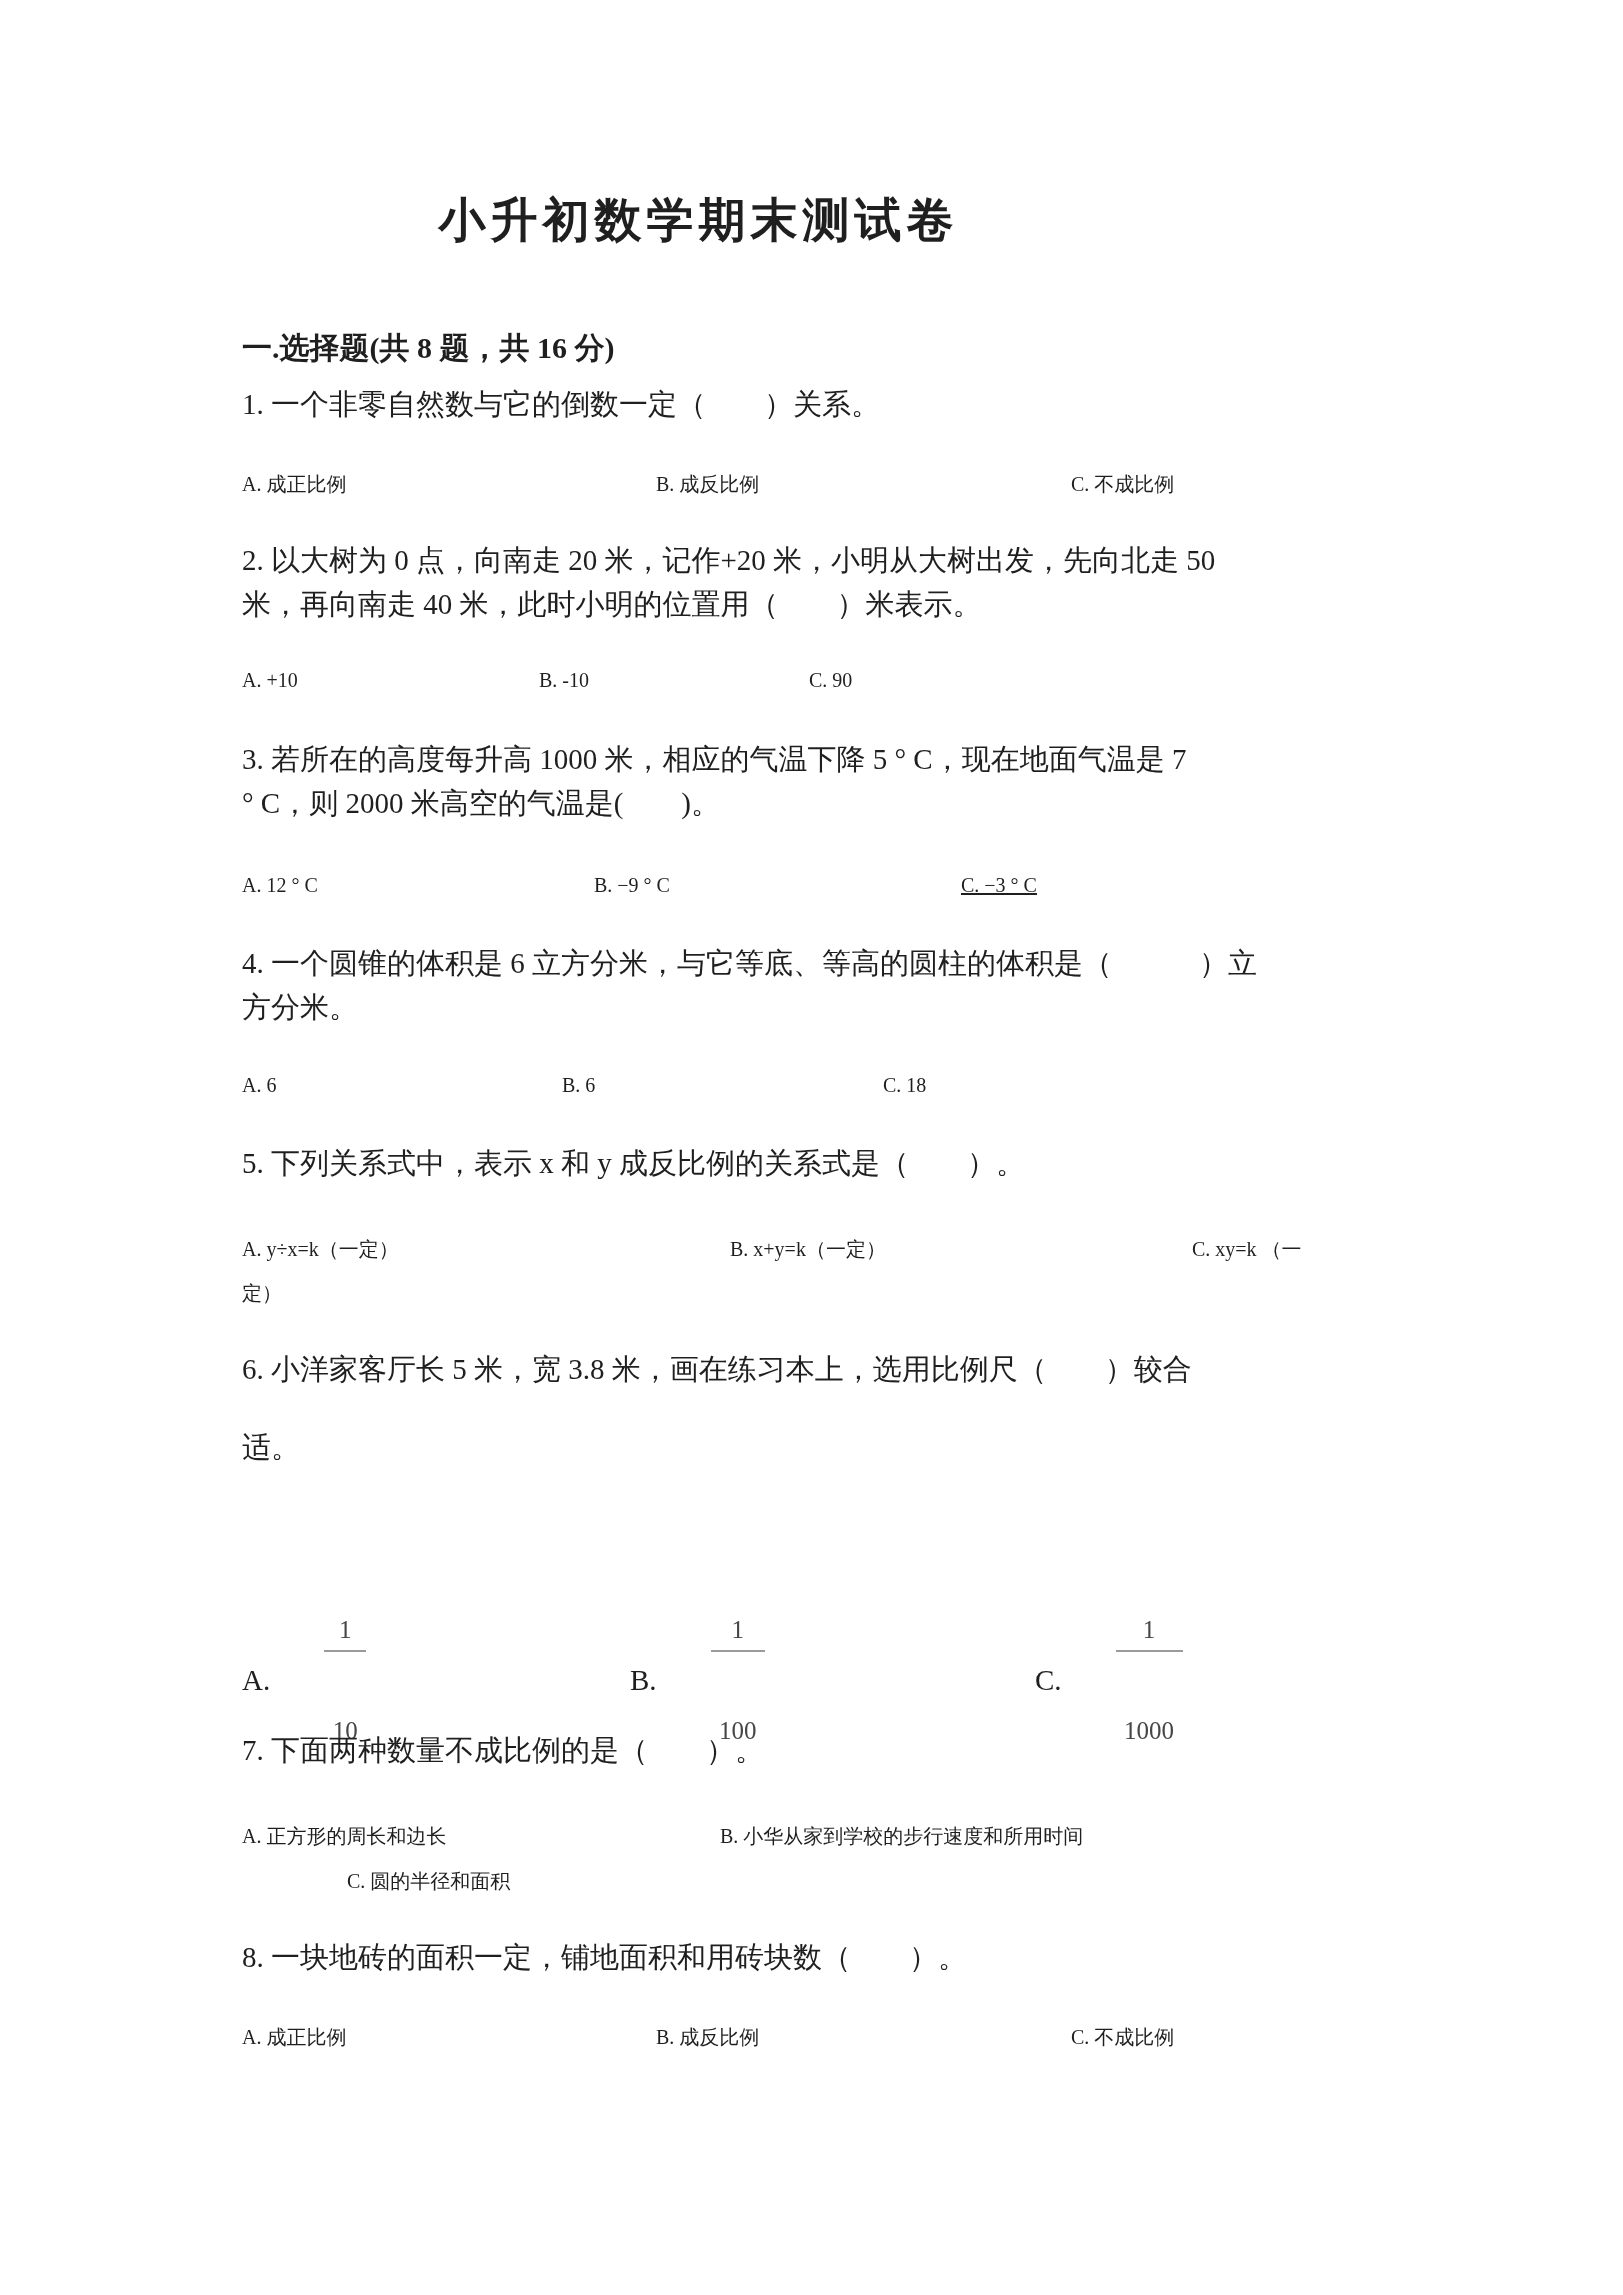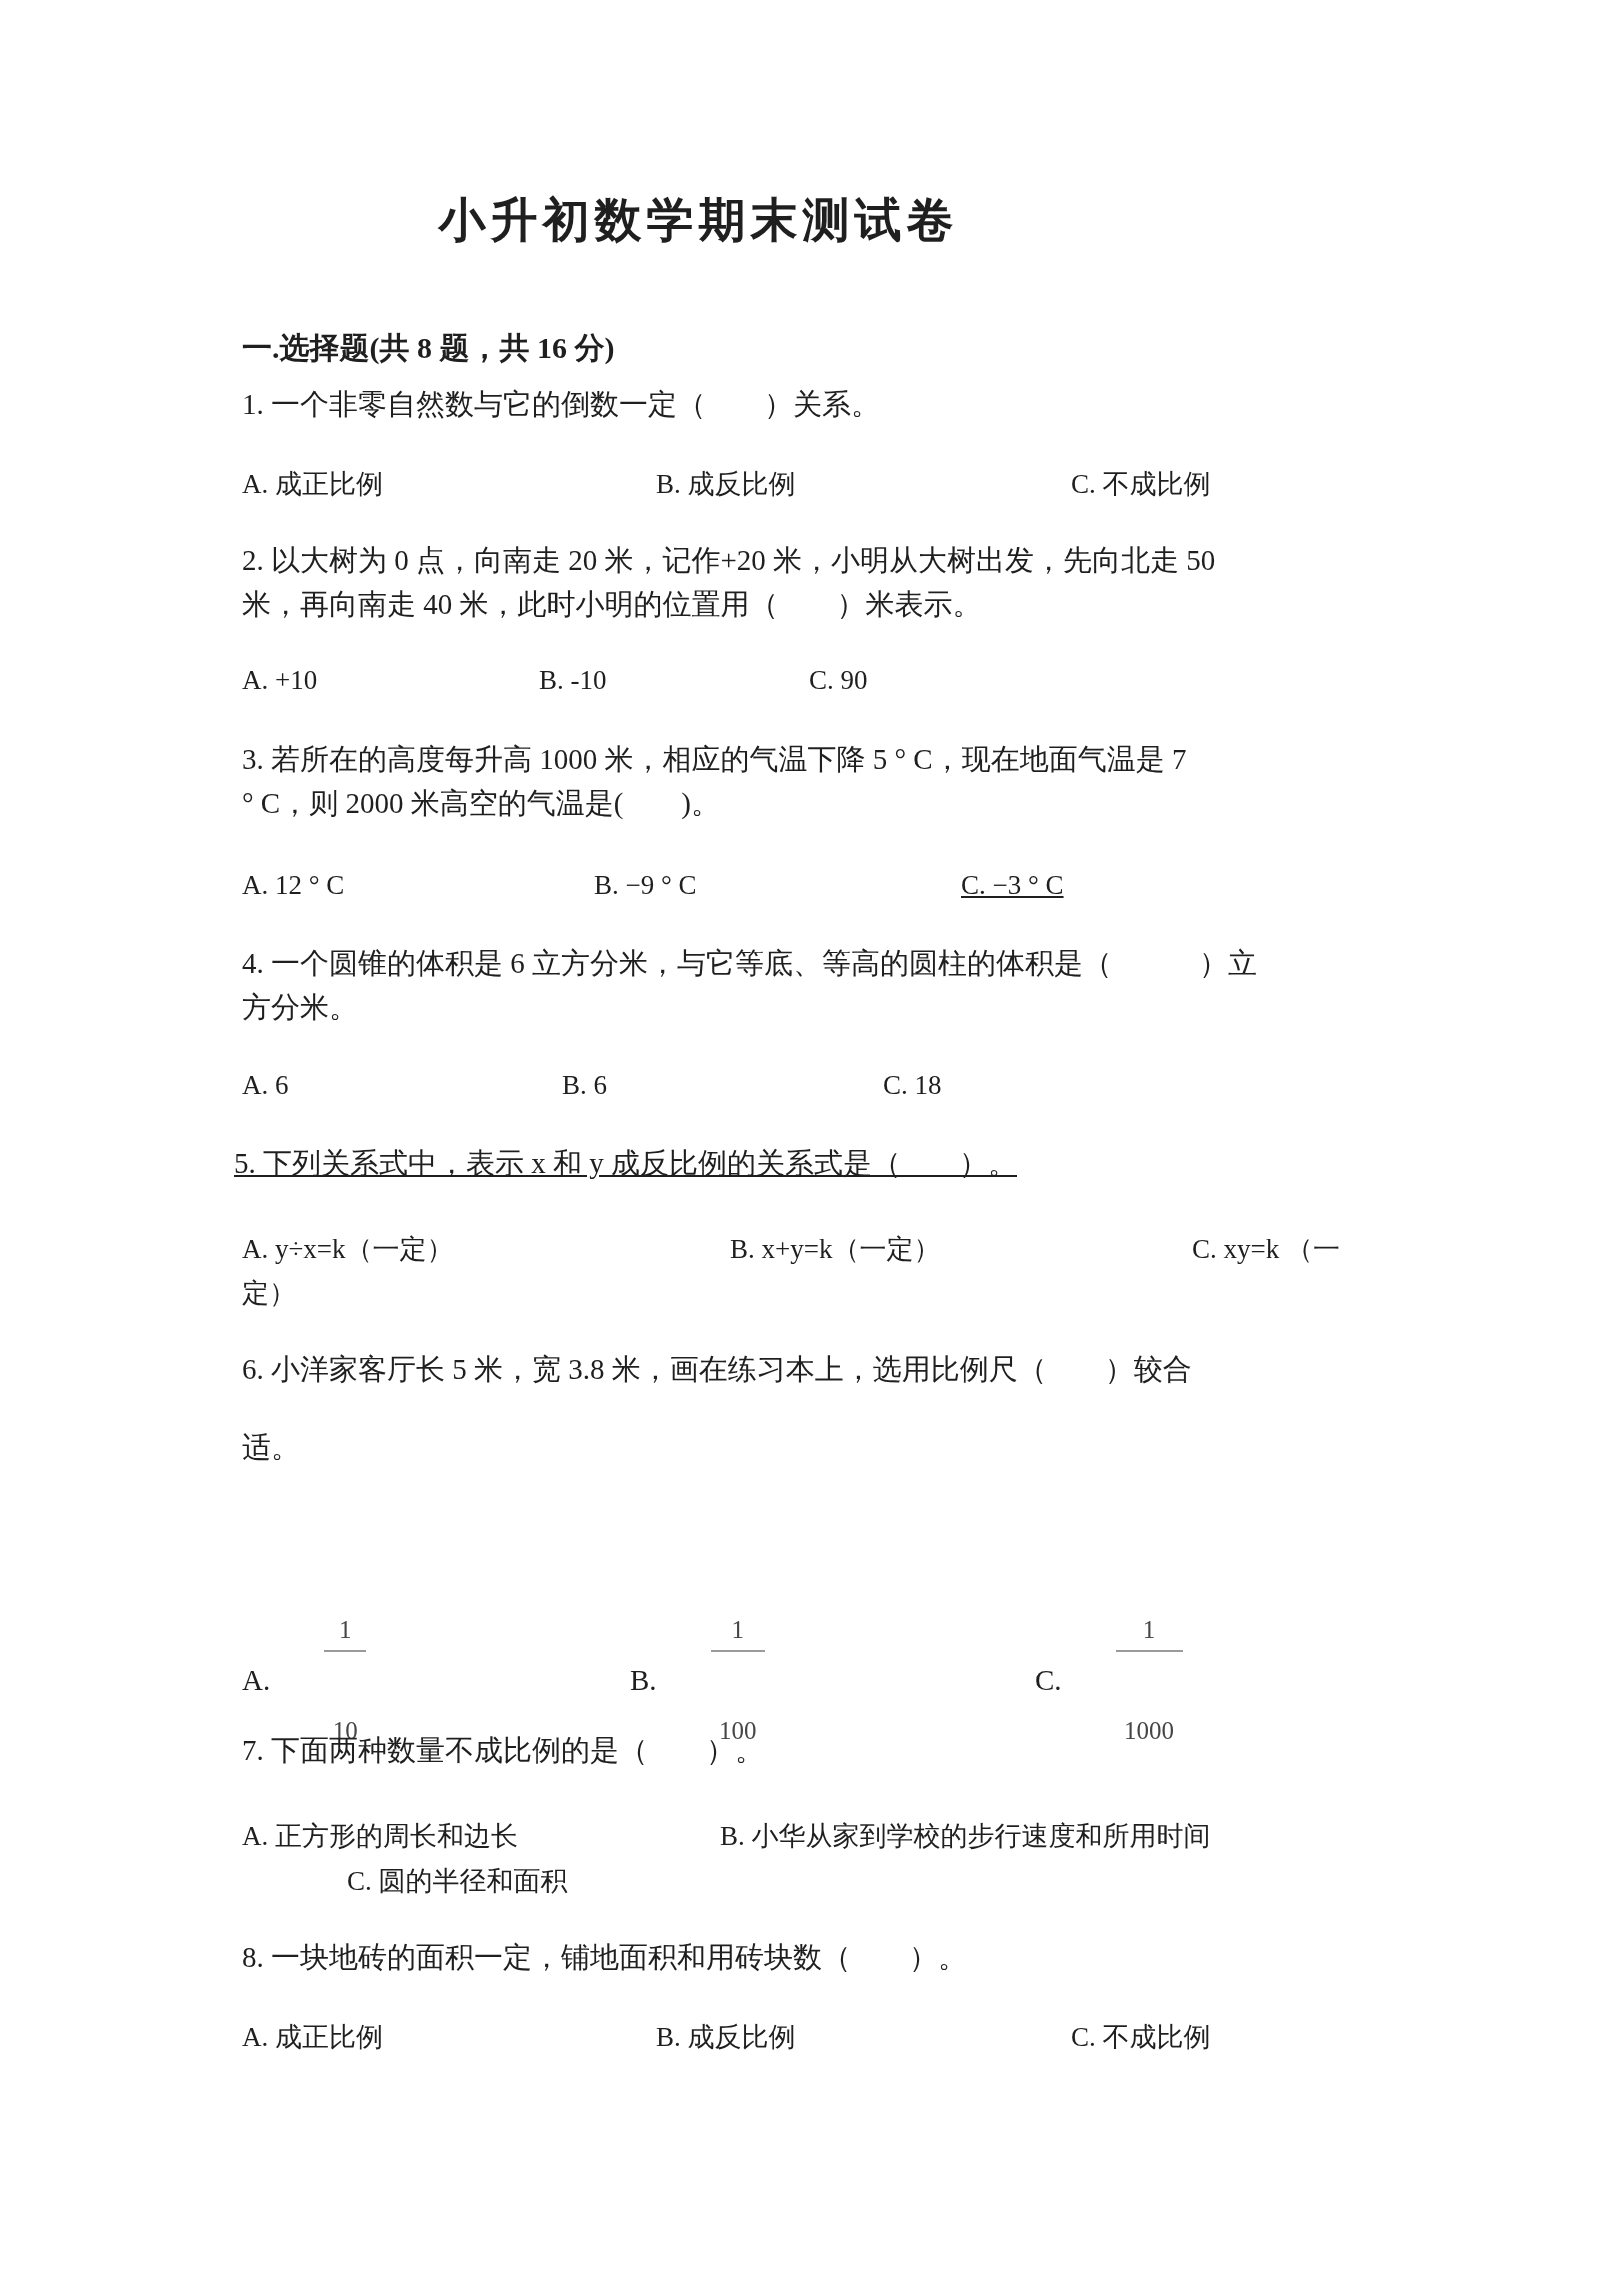--- a/index.html
+++ b/index.html
@@ -30,21 +30,21 @@
     line-height: 52px;
     font-weight: bold;
     letter-spacing: 5px;
   }
   .section-header {
     font-size: 30px;
     font-weight: bold;
   }
   .opt {
     position: absolute;
-    font-size: 27px;
+    font-size: 20px;
     line-height: 36px;
     white-space: pre;
   }
   .frac-opt {
     position: absolute;
     display: flex;
     align-items: center;
     font-size: 29px;
     white-space: pre;
   }
@@ -90,21 +90,21 @@
   <div class="opt" style="top:867px;left:242px;">A. 12 ° C</div>
   <div class="opt" style="top:867px;left:594px;">B. −9 ° C</div>
   <div class="opt" style="top:867px;left:961px;text-decoration:underline;">C. −3 ° C</div>
 
   <div class="line" style="top:945px;left:242px;">4. 一个圆锥的体积是 6 立方分米，与它等底、等高的圆柱的体积是（　　　）立</div>
   <div class="line" style="top:989px;left:242px;">方分米。</div>
   <div class="opt" style="top:1067px;left:242px;">A. 6</div>
   <div class="opt" style="top:1067px;left:562px;">B. 6</div>
   <div class="opt" style="top:1067px;left:883px;">C. 18</div>
 
-  <div class="line" style="top:1145px;left:234px;text-decoration:underline;">5. 下列关系式中，表示 x 和 y 成反比例的关系式是（　　）。</div>
+  <div class="line" style="top:1145px;left:242px;">5. 下列关系式中，表示 x 和 y 成反比例的关系式是（　　）。</div>
   <div class="opt" style="top:1231px;left:242px;">A. y÷x=k（一定）</div>
   <div class="opt" style="top:1231px;left:730px;">B. x+y=k（一定）</div>
   <div class="opt" style="top:1231px;left:1192px;">C. xy=k （一</div>
   <div class="opt" style="top:1275px;left:242px;">定）</div>
 
   <div class="line" style="top:1351px;left:242px;">6. 小洋家客厅长 5 米，宽 3.8 米，画在练习本上，选用比例尺（　　）较合</div>
   <div class="line" style="top:1429px;left:242px;">适。</div>
 
   <div class="frac-opt" style="top:1557px;left:242px;">
     <span>A.</span>

